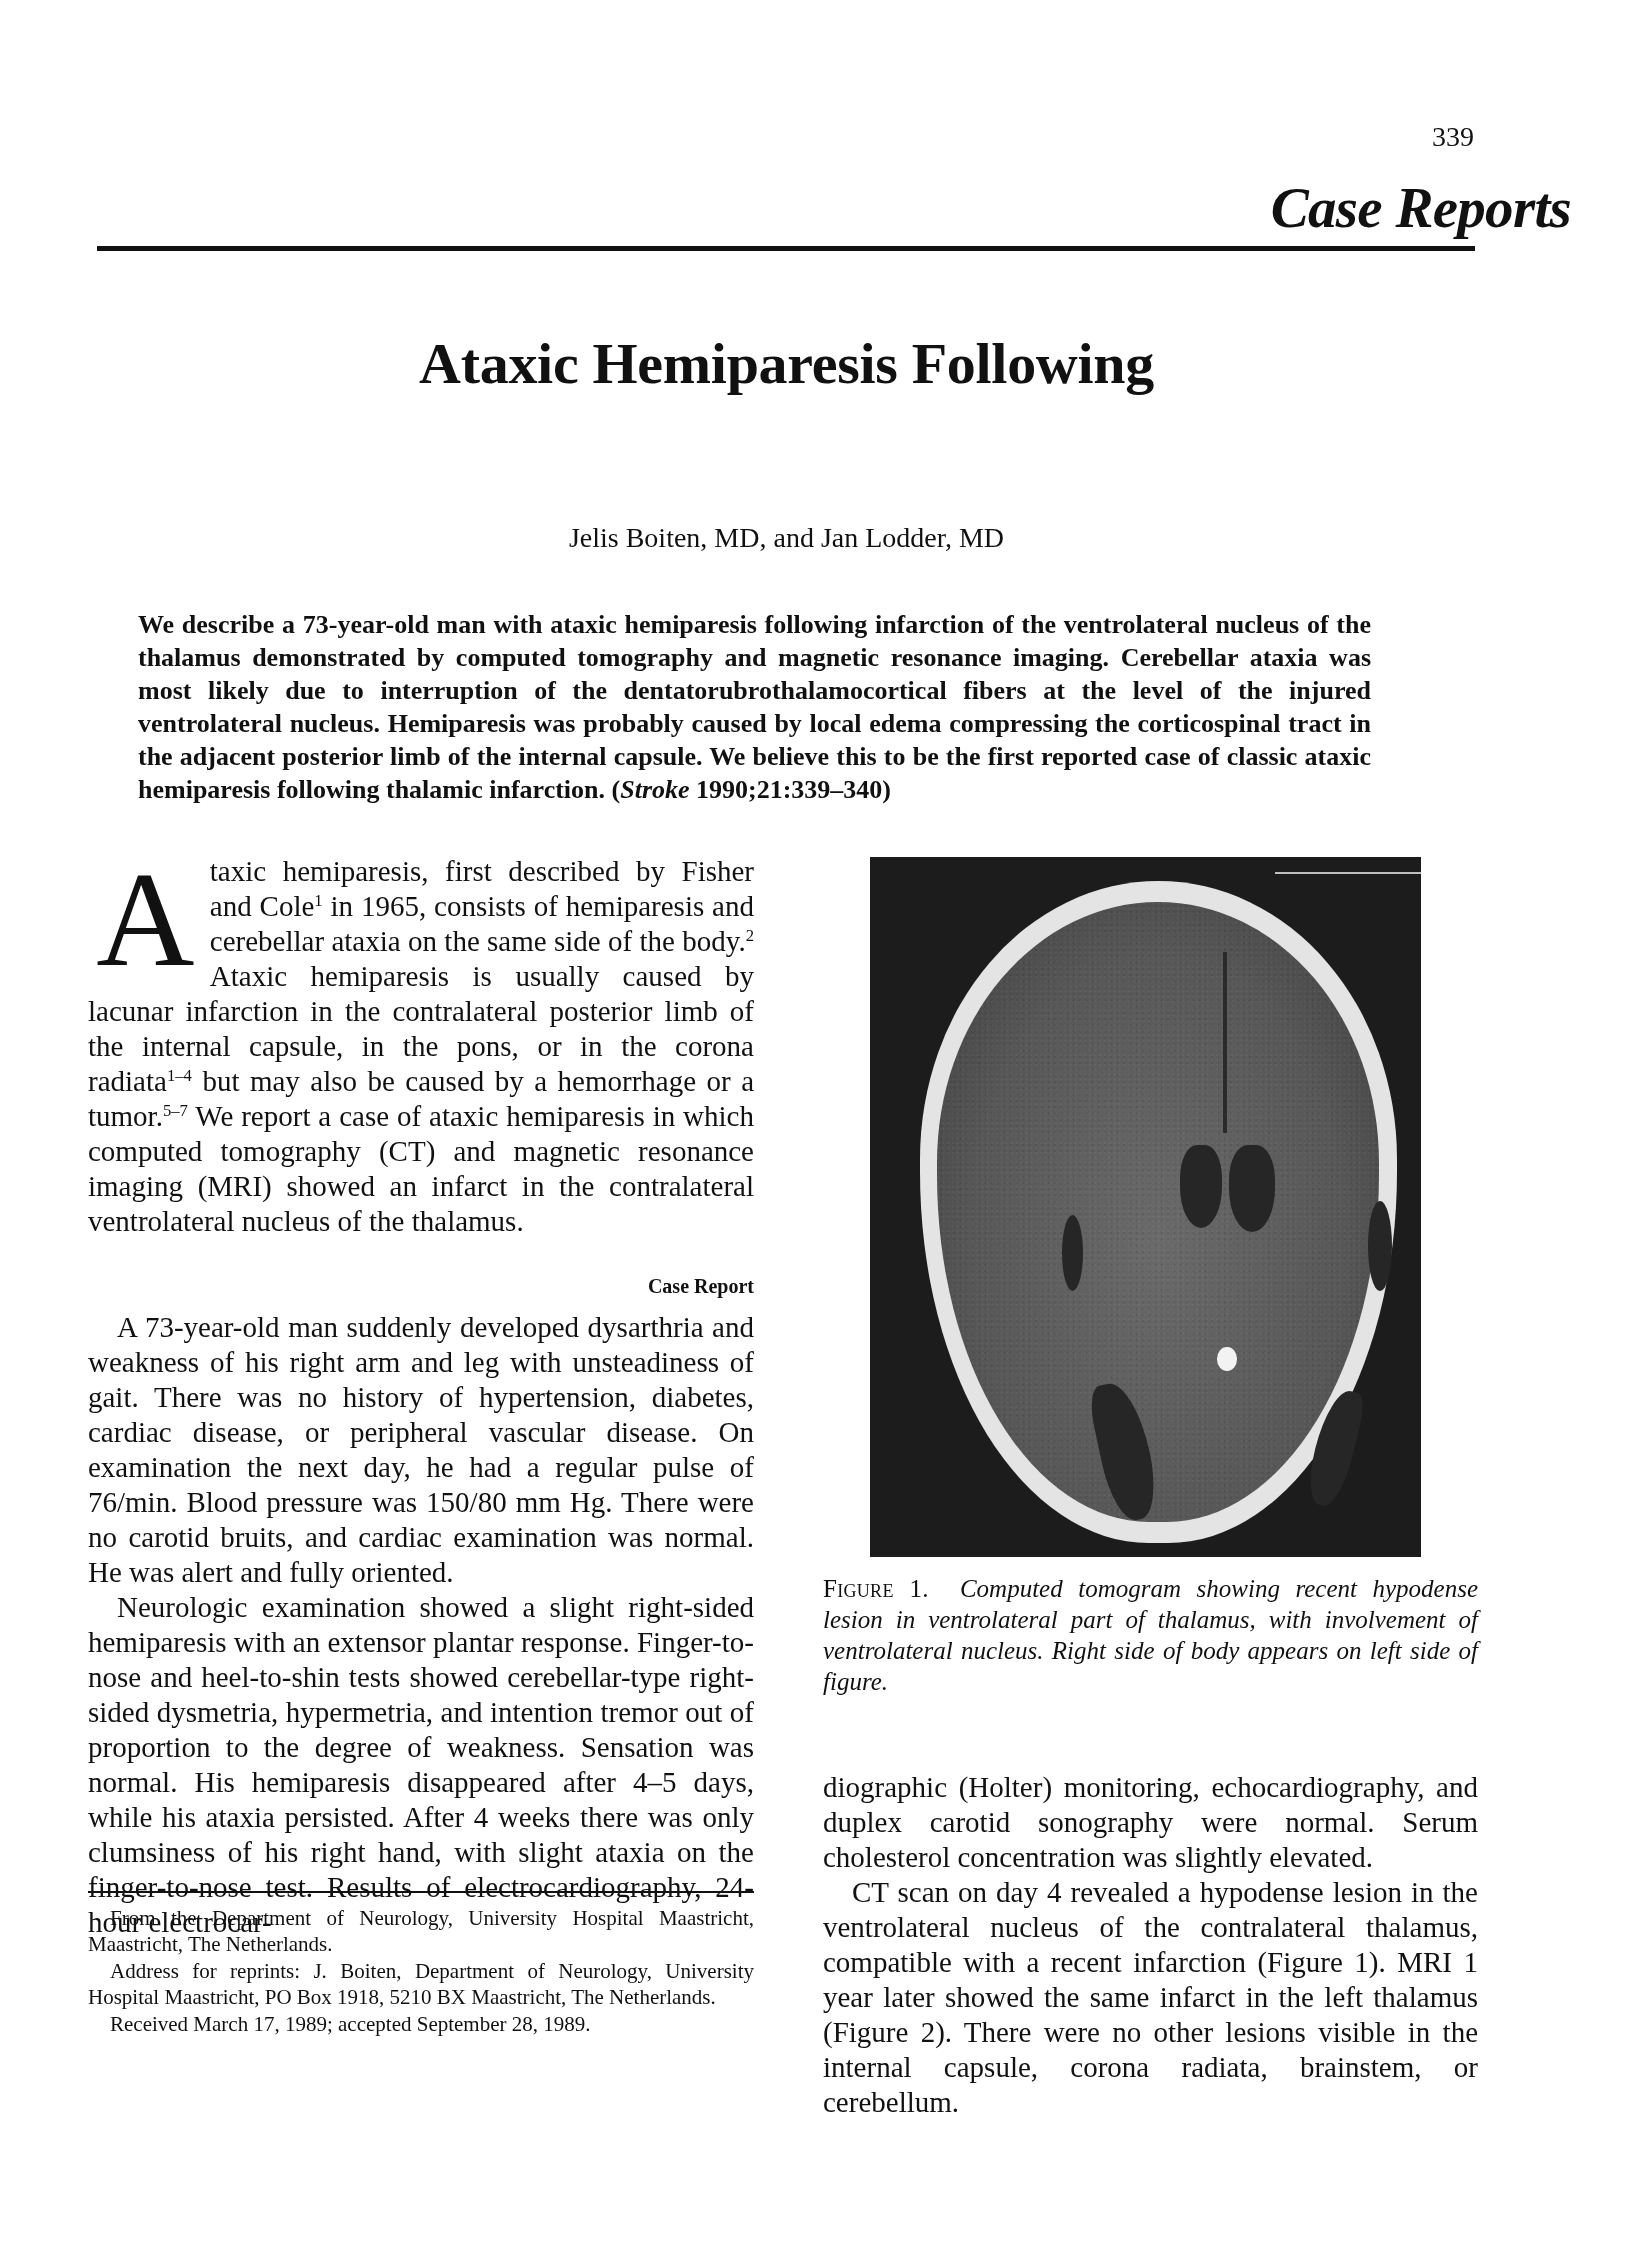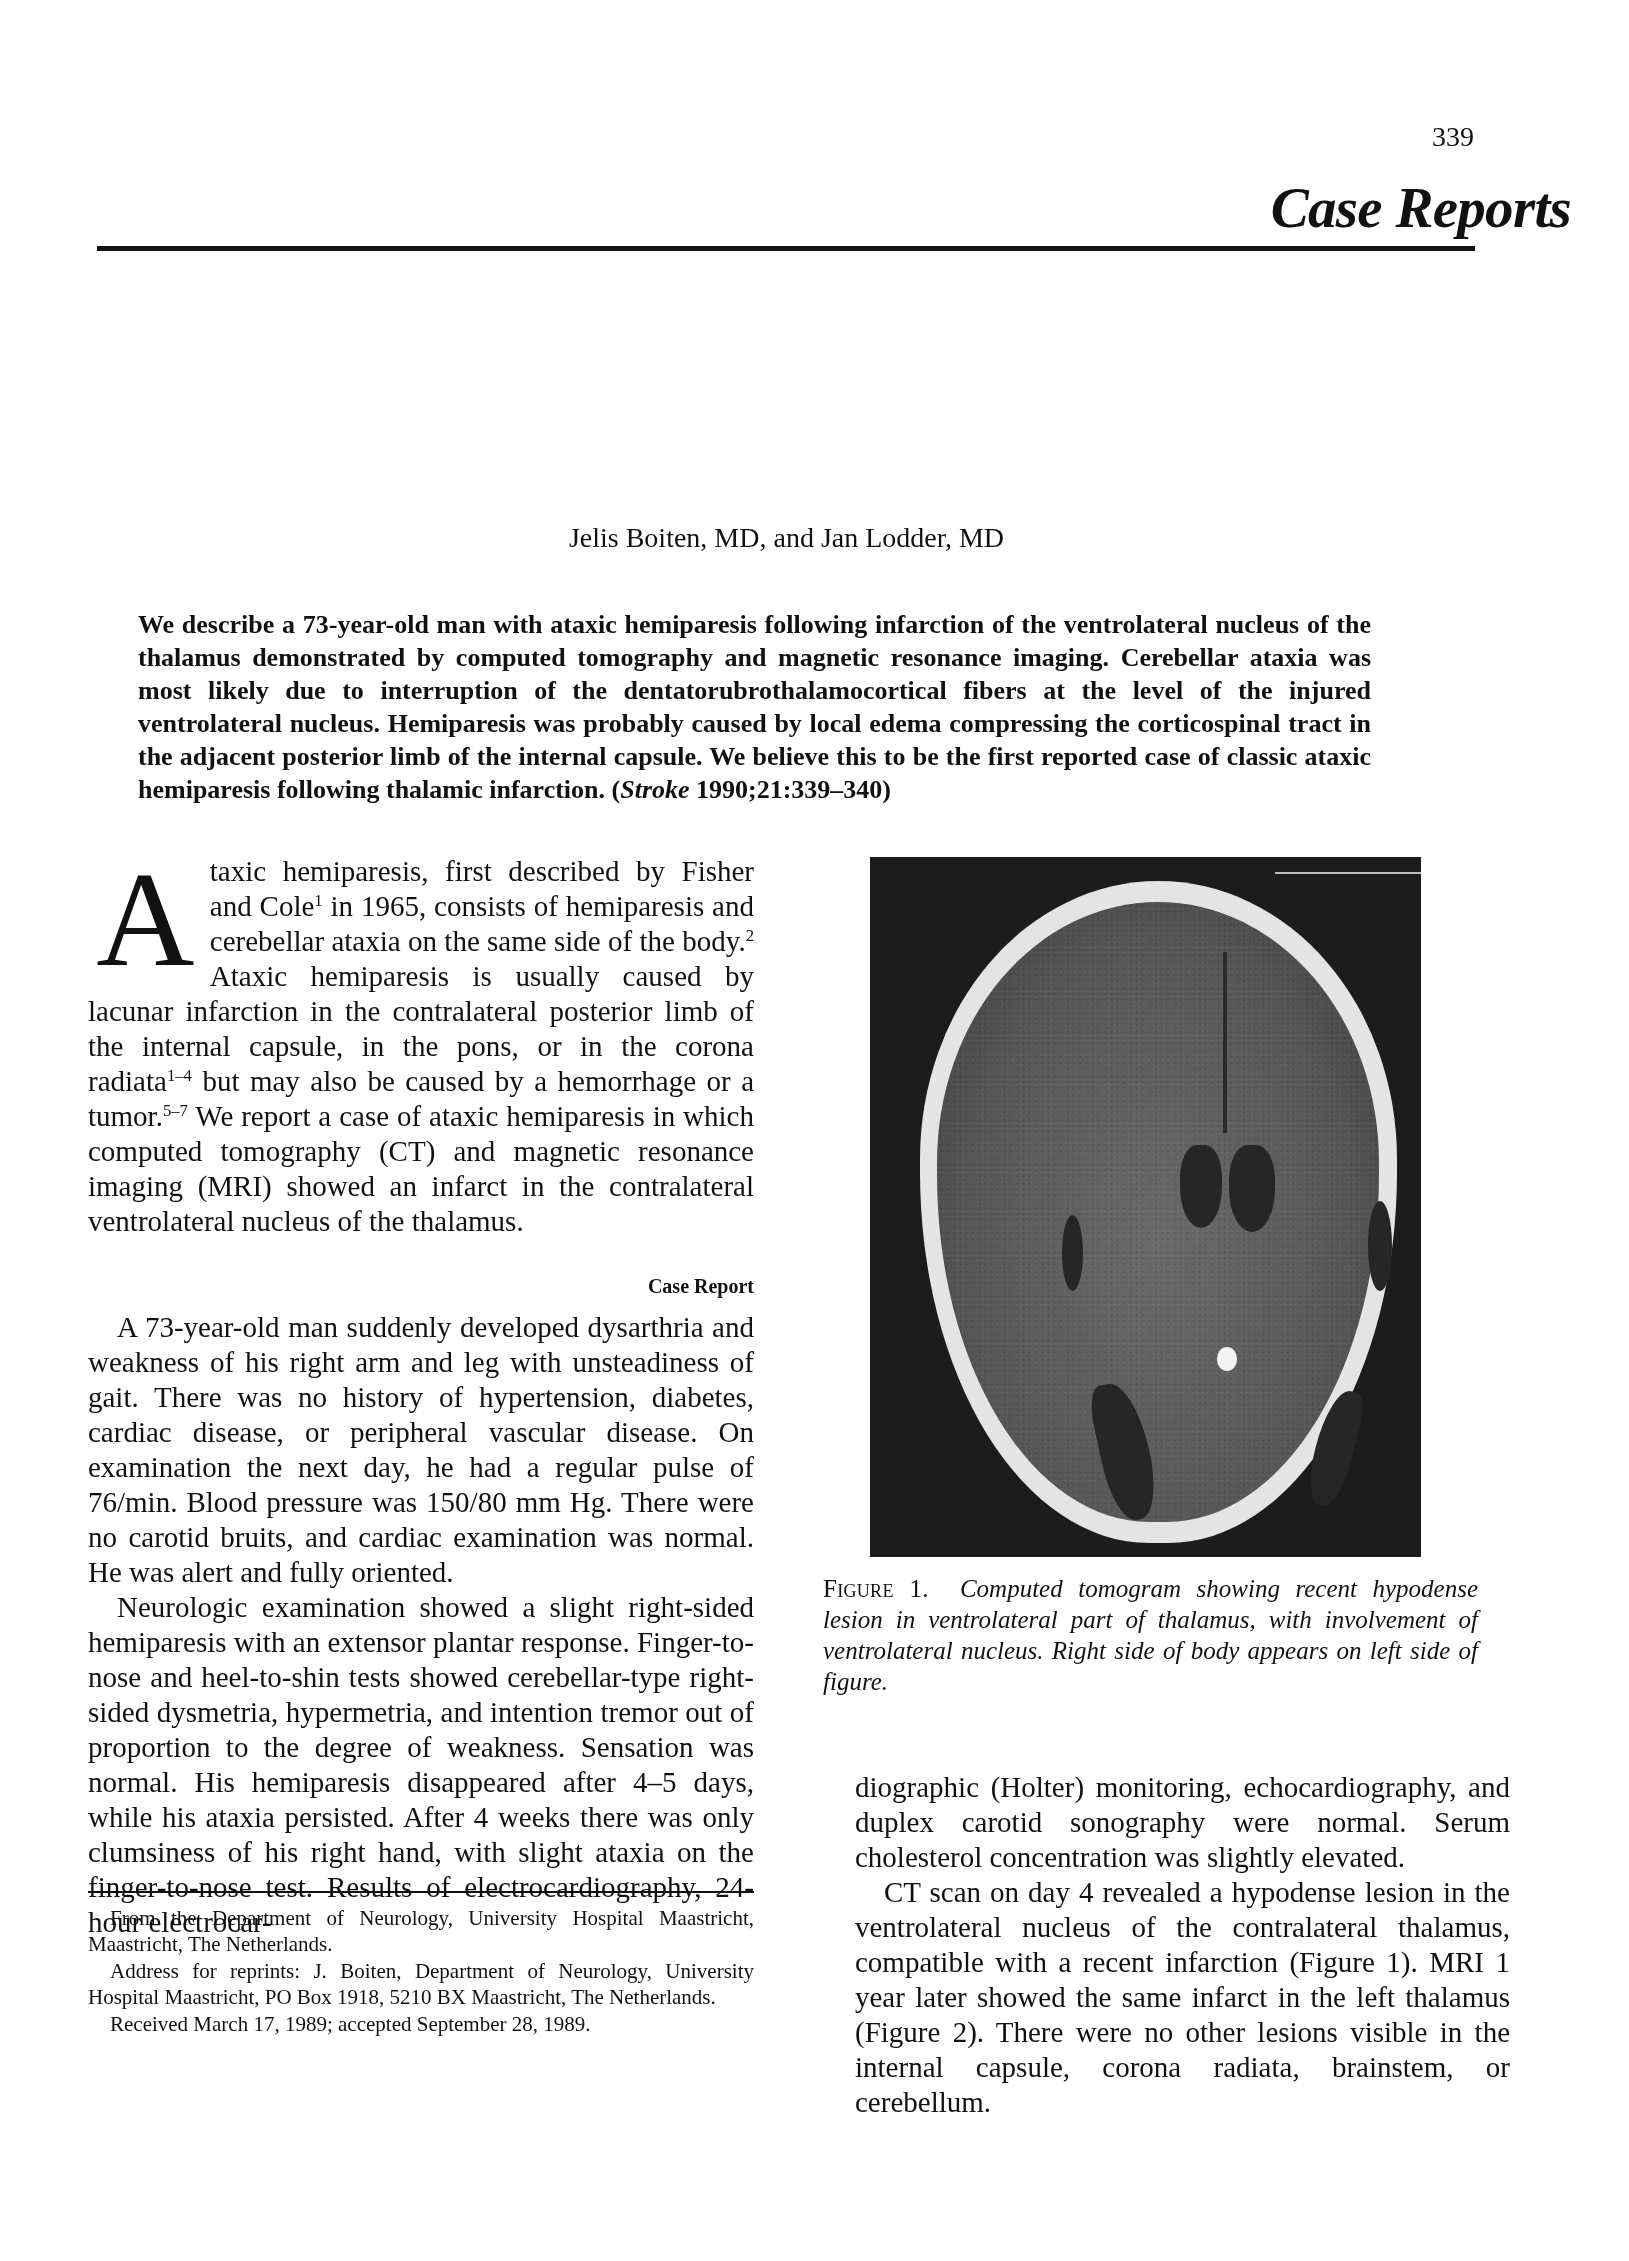--- a/index.html
+++ b/index.html
@@ -19,21 +19,21 @@
     font-size: 58px; font-weight: bold; line-height: 67px; letter-spacing: -0.3px;
   }
   .authors { left: 0; width: 1573px; top: 483px; text-align: center; font-size: 28px; }
   .abstract {
     left: 138px; width: 1233px; top: 569px;
     font-size: 26px; font-weight: bold; line-height: 33px; text-align: justify;
   }
   .abstract i { font-weight: bold; }
   .col { position: absolute; font-size: 29px; line-height: 35px; text-align: justify; }
   .col-left { left: 88px; width: 666px; top: 854px; }
-  .col-right { left: 823px; width: 655px; margin-left: 32px; }
+  .col-right { left: 823px; width: 655px; }
   p { margin: 0; }
   .indent { text-indent: 29px; }
   .dropcap {
     float: left; font-size: 136px; line-height: 104px; height: 104px;
     margin: 12.5px 15.3px 0 8.3px; font-family: "Liberation Serif", serif;
   }
   .intro-first { margin-top: 0; }
   .subhead {
     text-align: right; font-weight: bold; font-size: 20px; margin: 29px 0 5.6px 0; line-height: 36px;
   }
@@ -79,20 +79,21 @@
   .right-body { top: 1770px; }
 </style>
 </head>
 <body>
 
 <div class="abs page-number">339</div>
 <div class="abs section-header">Case Reports</div>
 <div class="abs header-rule"></div>
 
 <div class="abs title">
+  <div>Ataxic Hemiparesis Following</div>
 </div>
 
 <div class="abs authors">Jelis Boiten, MD, and Jan Lodder, MD</div>
 
 <div class="abs abstract"><span>We describe a 73-year-old man with ataxic hemiparesis following infarction of the ventrolateral nucleus of the thalamus demonstrated by computed tomography and magnetic resonance imaging. Cerebellar ataxia was most likely due to interruption of the dentatorubrothalamocortical fibers at the level of the injured ventrolateral nucleus. Hemiparesis was probably caused by local edema compressing the corticospinal tract in the adjacent posterior limb of the internal capsule. We believe this to be the first reported case of classic ataxic hemiparesis following thalamic infarction. (</span><i>Stroke</i><span> 1990;21:339–340)</span></div>
 
 <div class="col col-left">
   <p class="intro-first"><span class="dropcap">A</span><span>taxic hemiparesis, first described by Fisher and Cole</span><span class="sup">1</span><span> in 1965, consists of hemiparesis and cerebellar ataxia on the same side of the body.</span><span class="sup">2</span><span> Ataxic hemiparesis is usually caused by lacunar infarction in the contralateral posterior limb of the internal capsule, in the pons, or in the corona radiata</span><span class="sup">1–4</span><span> but may also be caused by a hemorrhage or a tumor.</span><span class="sup">5–7</span><span> We report a case of ataxic hemiparesis in which computed tomography (CT) and magnetic resonance imaging (MRI) showed an infarct in the contralateral ventrolateral nucleus of the thalamus.</span></p>
 
   <div class="subhead">Case Report</div>

